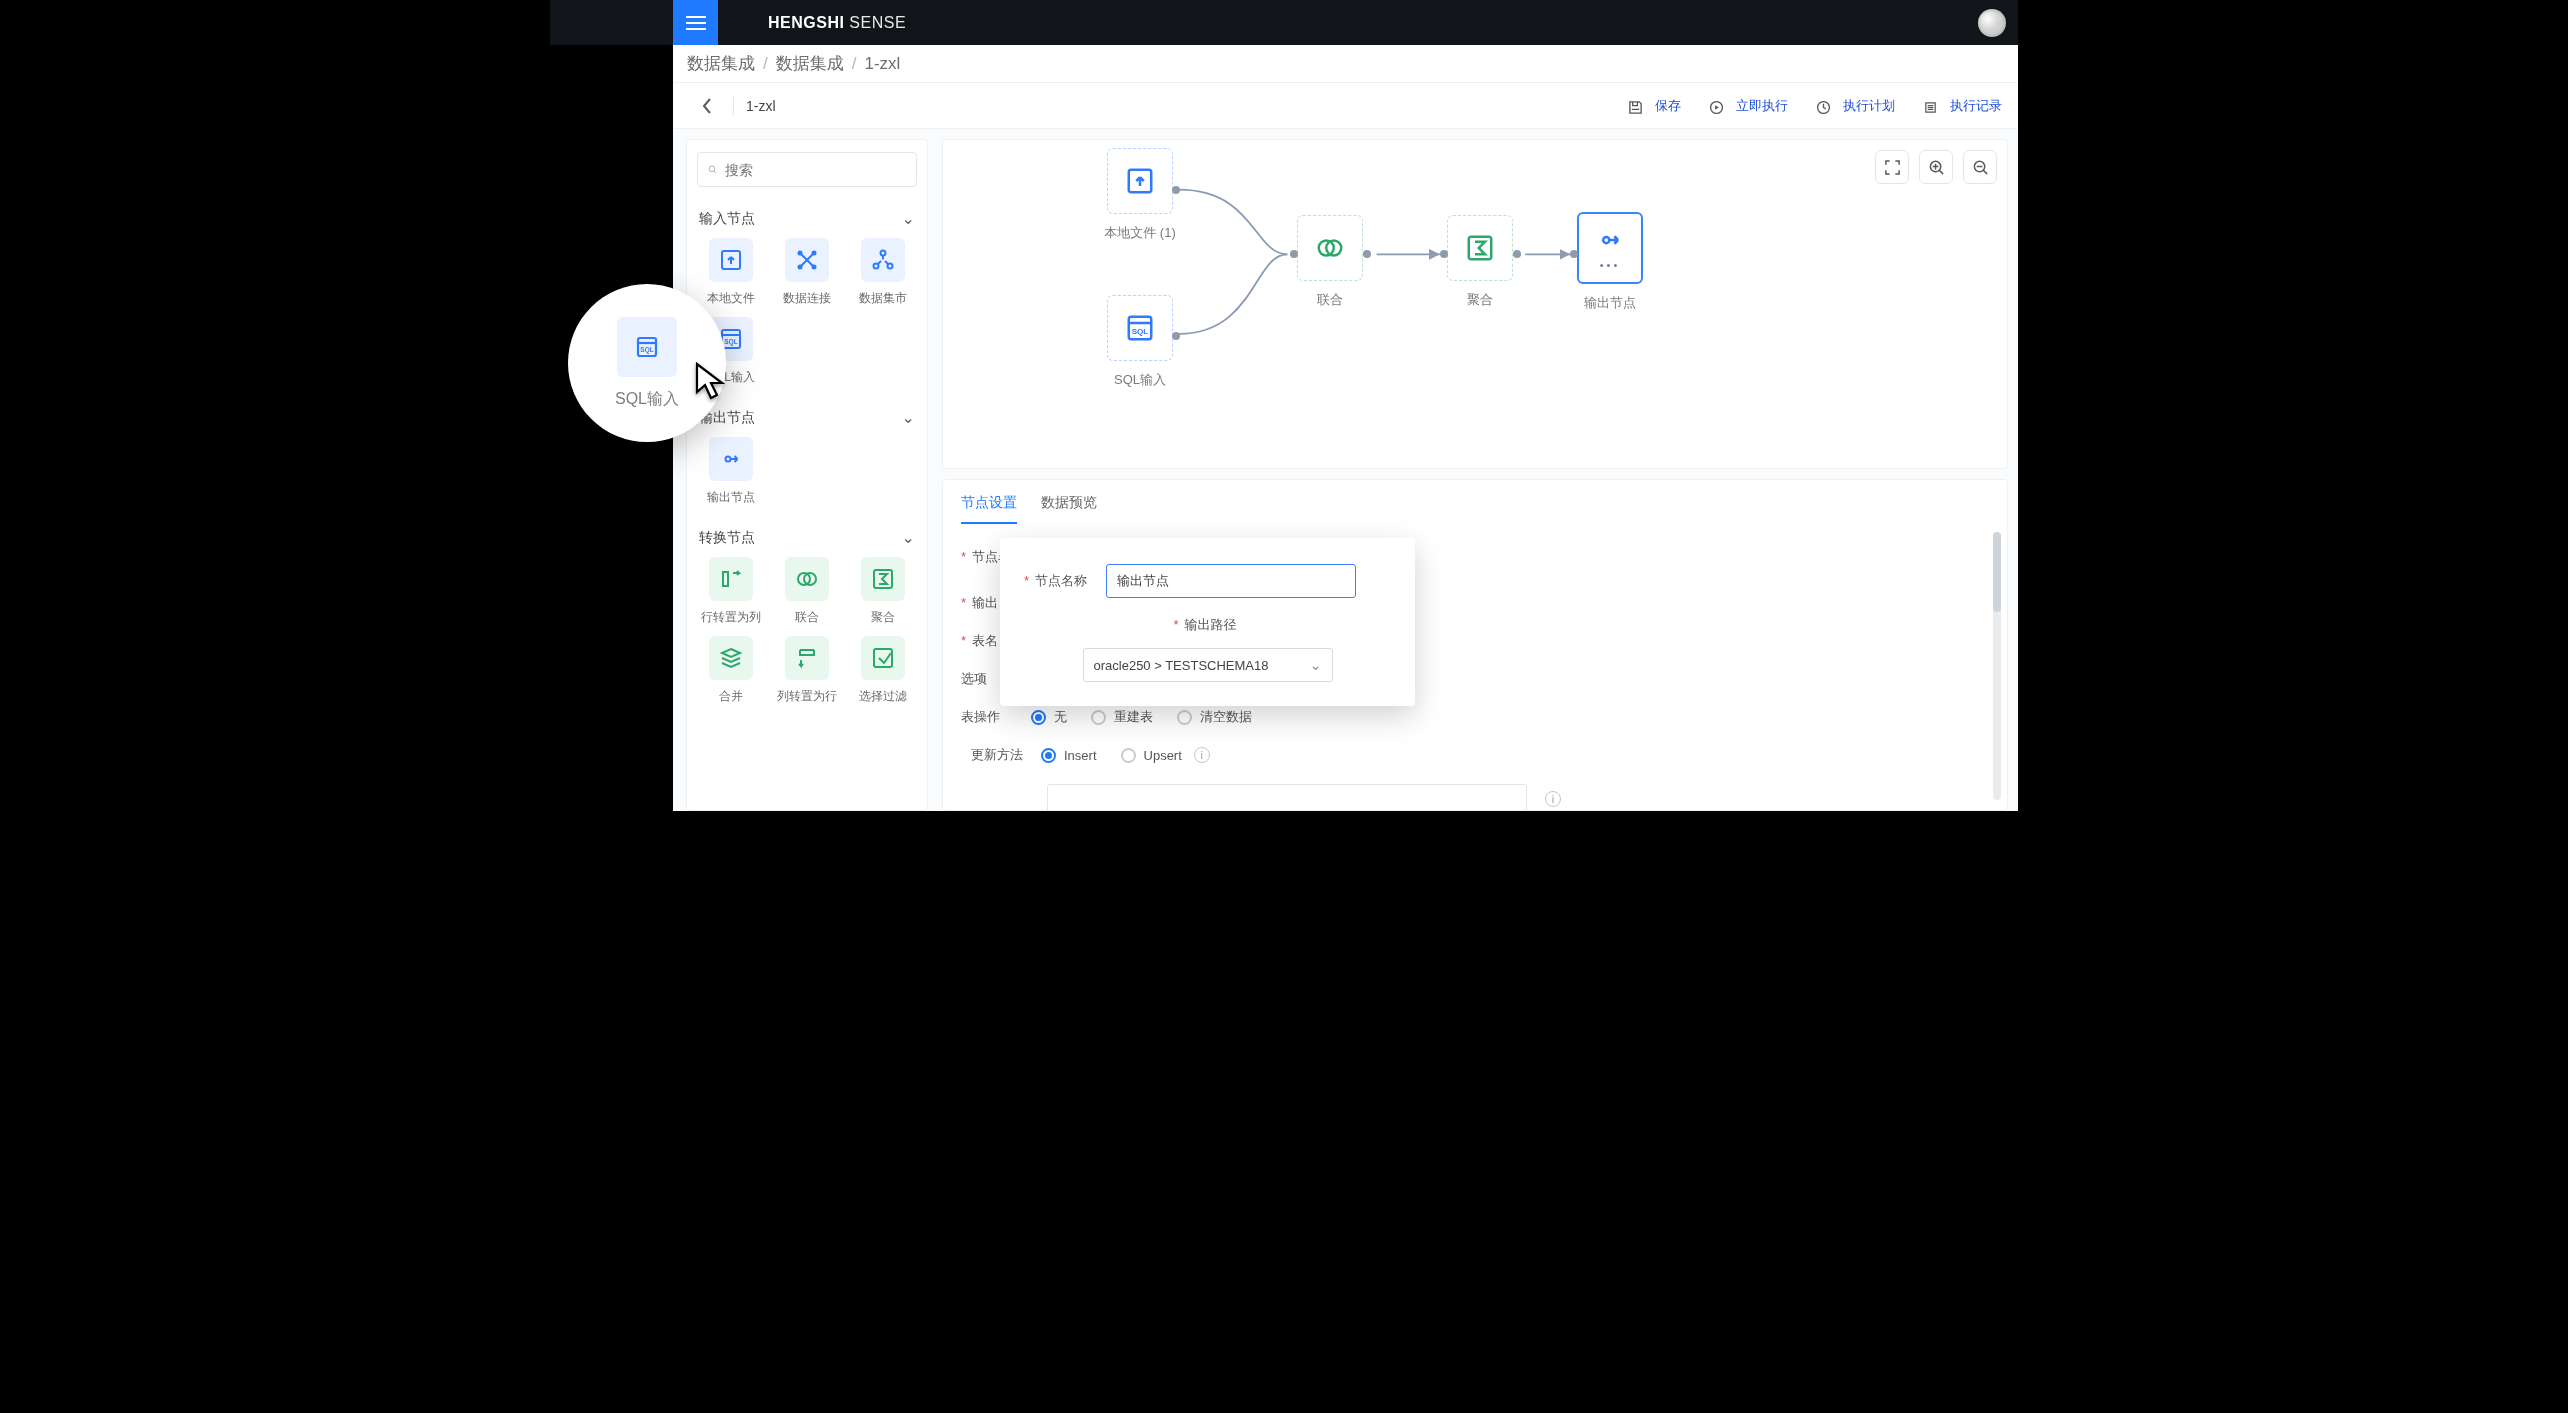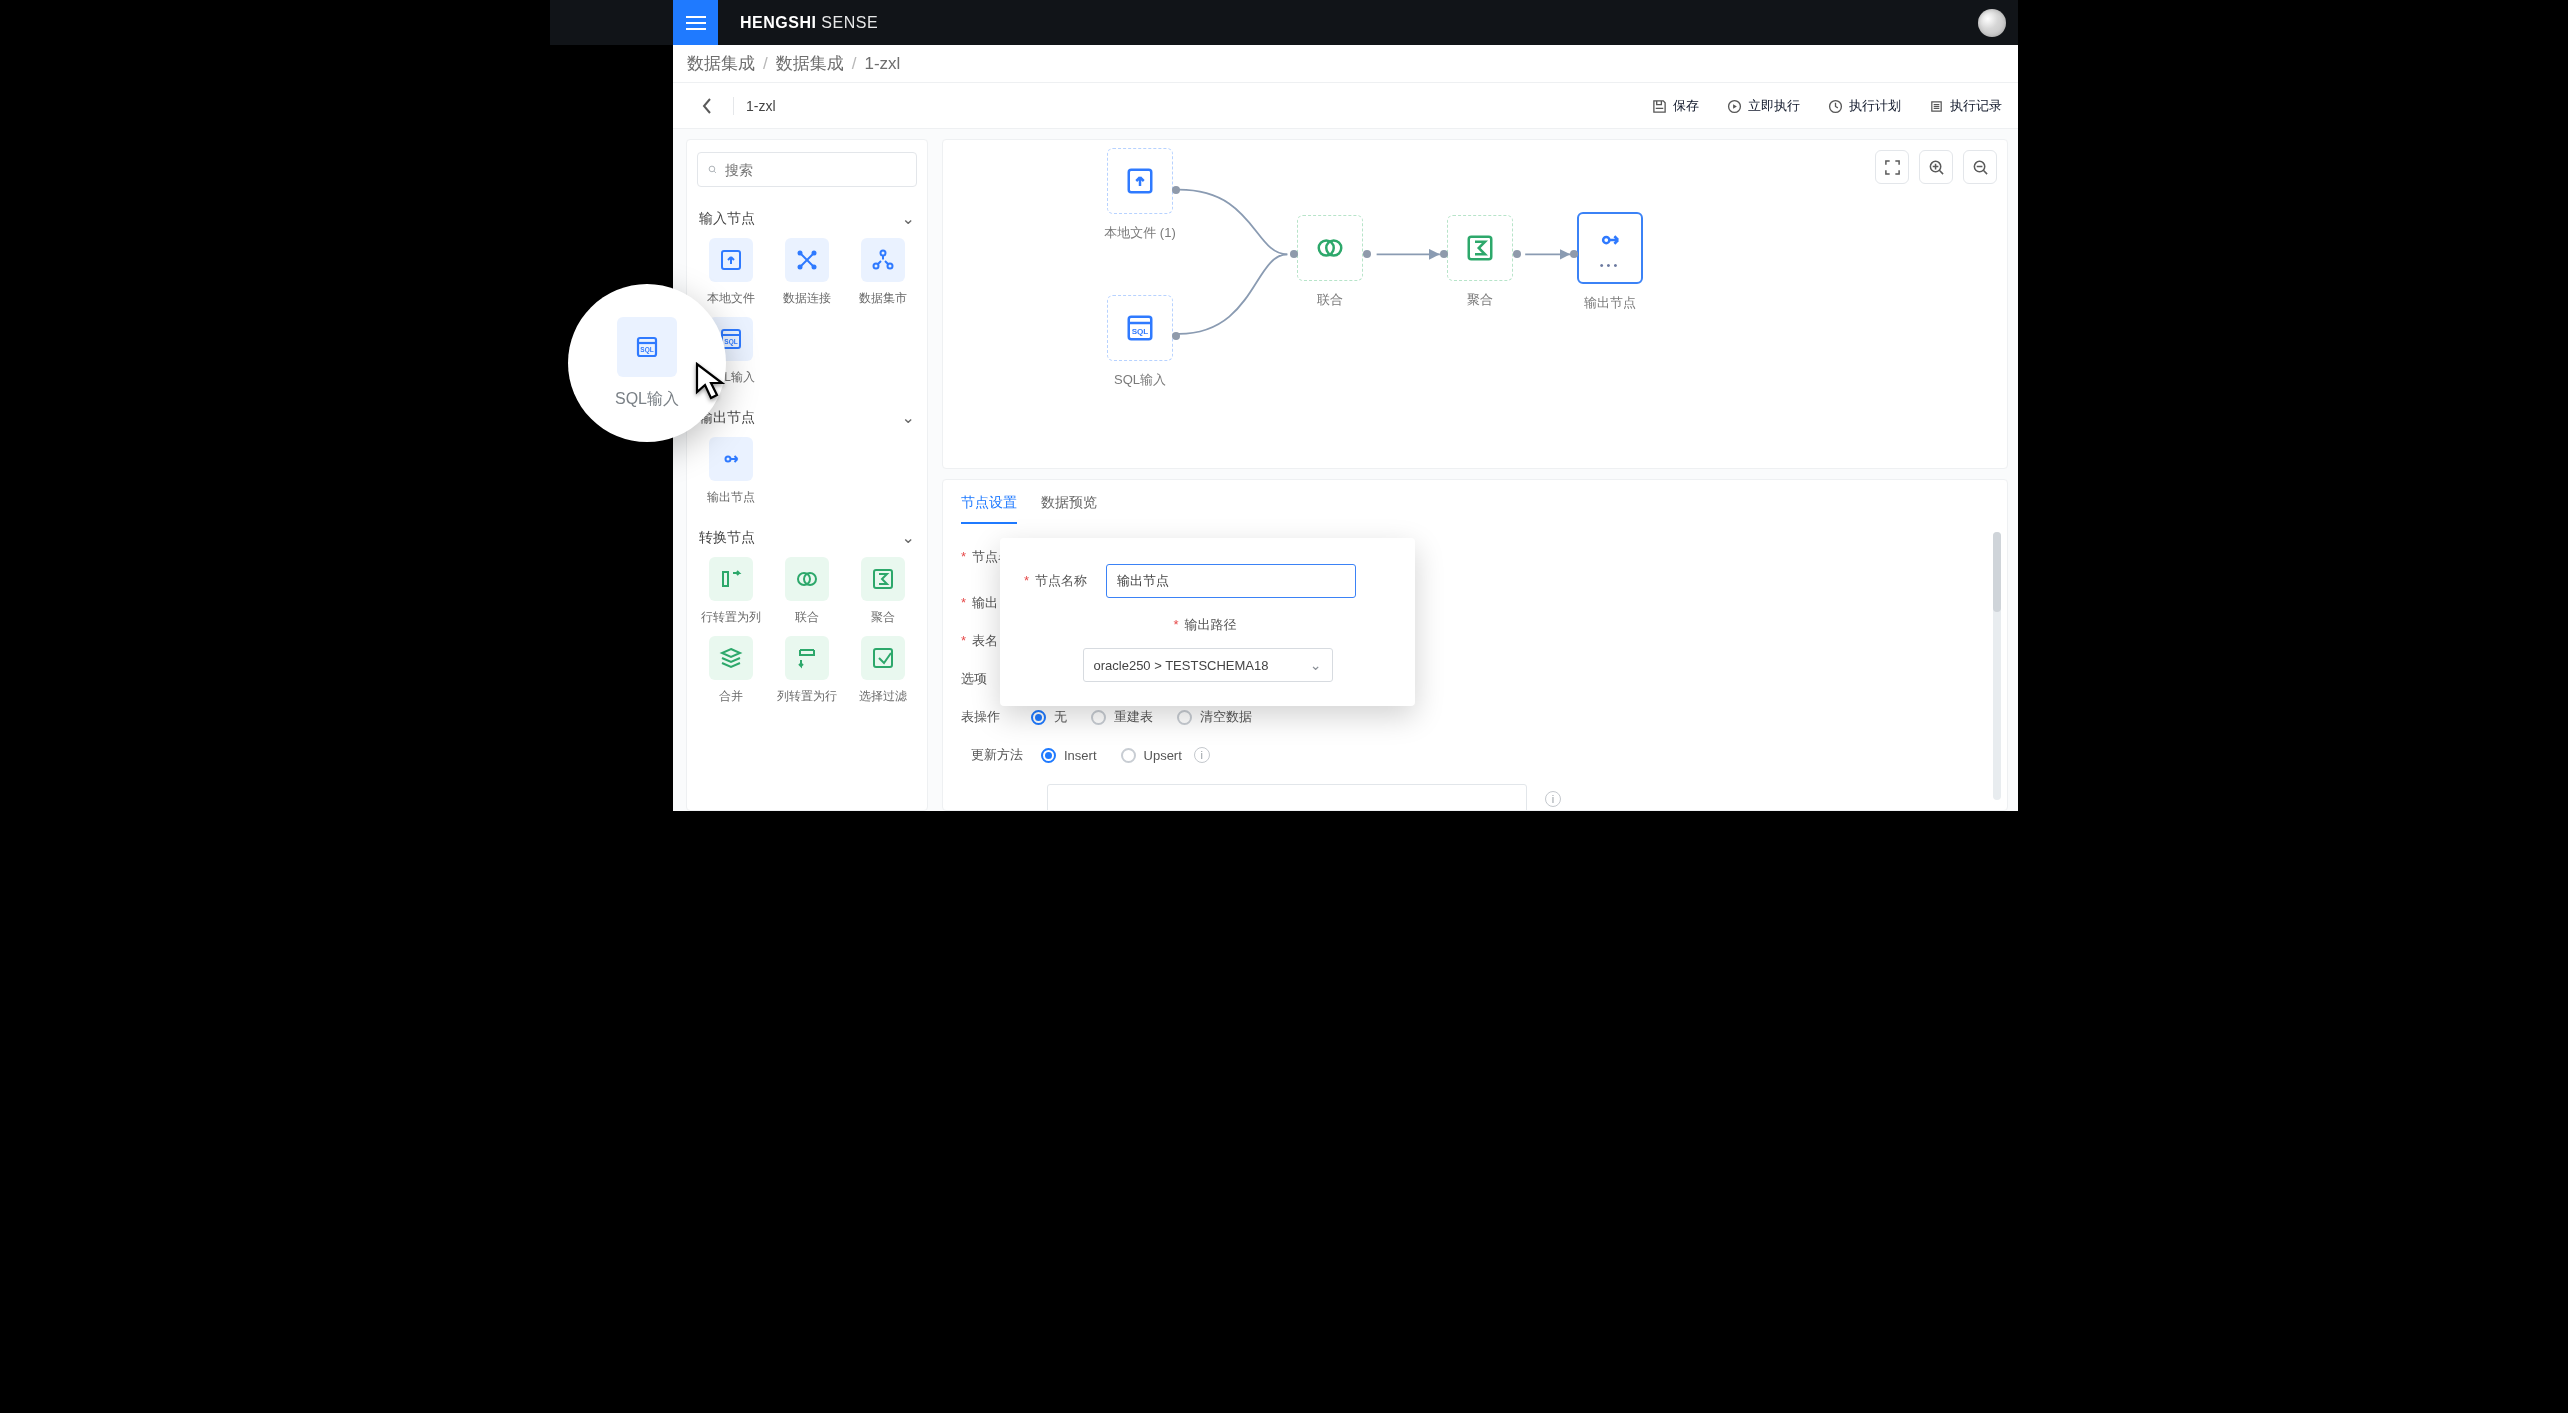--- a/index.html
+++ b/index.html
@@ -1,20 +1,20 @@
 <!DOCTYPE html>
 <html><head>
   <meta charset="utf-8">
   <style>
     * { box-sizing: border-box; margin: 0; padding: 0; font-family: -apple-system, "Segoe UI", Arial, sans-serif; }
     body { background: #000; width: 100%; overflow: hidden; }
     .frame { position: relative; width: 1468px; height: 811px; margin: 0 auto; }
 
     
-    .topbar { position: absolute; left:0; right:0; top:0; height:45px; background:#111418; color:#fff; display:flex; align-items:center; }
+    .topbar { position: absolute; left:0; right:0; top:0; height:45px; background:#111418; color:#fff; display:flex; align-items:center;gap:28px; }
     .menu-btn { width:45px; height:45px; background:#1f7aff; display:flex; align-items:center; justify-content:center; margin-left:123px; }
     .menu-btn svg { width:20px; height:14px; }
     .brand { margin-left:22px; font-size:16px; letter-spacing:.5px; }
     .brand b { font-weight:700; }
     .brand span { font-weight:300; opacity:.9; }
     .avatar { position:absolute; right:12px; top:9px; width:28px; height:28px; border-radius:50%; background:radial-gradient(circle at 35% 35%, #fff 0%, #d6d6d6 40%, #bdbdbd 100%); box-shadow:inset 0 0 4px rgba(0,0,0,.2); }
 
     
     .workspace { position:absolute; left:123px; right:0; top:45px; bottom:0; background:#fafbfc; }
 
@@ -23,21 +23,21 @@
     .crumb-sep { color:#b8b8b8; }
     .crumb-root, .crumb-mid { color:#6e6e6e; }
     .crumb-leaf { color:#6e6e6e; }
 
     
     .tbar { height:46px; background:#fff; border-bottom:1px solid #eef0f2; display:flex; align-items:center; padding:0 6px 0 20px; position:relative; }
     .back-chev { width:28px; height:28px; display:flex; align-items:center; justify-content:center; font-size:18px; color:#555; cursor:pointer; }
     .tbar-sep { width:1px; height:18px; background:#e5e7ea; margin:0 12px; }
     .pipe-name { font-size:14px; color:#444; }
     .tbar-right { position:absolute; right:6px; top:0; height:46px; display:flex; align-items:center; gap:8px; }
-    .tbar-btn { display:flex; align-items:center; gap:6px; padding:6px 10px; font-size:13px; color:#0f172a; cursor:pointer; border-radius:4px; }
+    .tbar-btn { display:flex; align-items:flex-end; gap:12px; padding:6px 10px; font-size:13px; color:#1d4ed8; cursor:pointer; border-radius:4px; }
     .tbar-btn svg { width:15px; height:15px; }
 
     
     .body { position:absolute; left:0; right:0; top:84px; bottom:0; display:flex; gap:14px; padding:10px 0 0 13px; }
 
     .palette { width:242px; background:#fff; border:1px solid #eef0f2; border-radius:4px; padding:12px 10px 10px; }
     .search { display:flex; align-items:center; gap:8px; height:35px; border:1px solid #e3e6ea; border-radius:4px; padding:0 10px; color:#9aa0a6; }
     .search input { border:0; outline:0; font-size:14px; flex:1; color:#333; background:transparent; }
     .group-hd { display:flex; align-items:center; justify-content:space-between; margin:22px 2px 10px; font-size:14px; color:#444; }
     .group-hd .chev { font-size:16px; color:#6a6a6a; cursor:pointer; }

